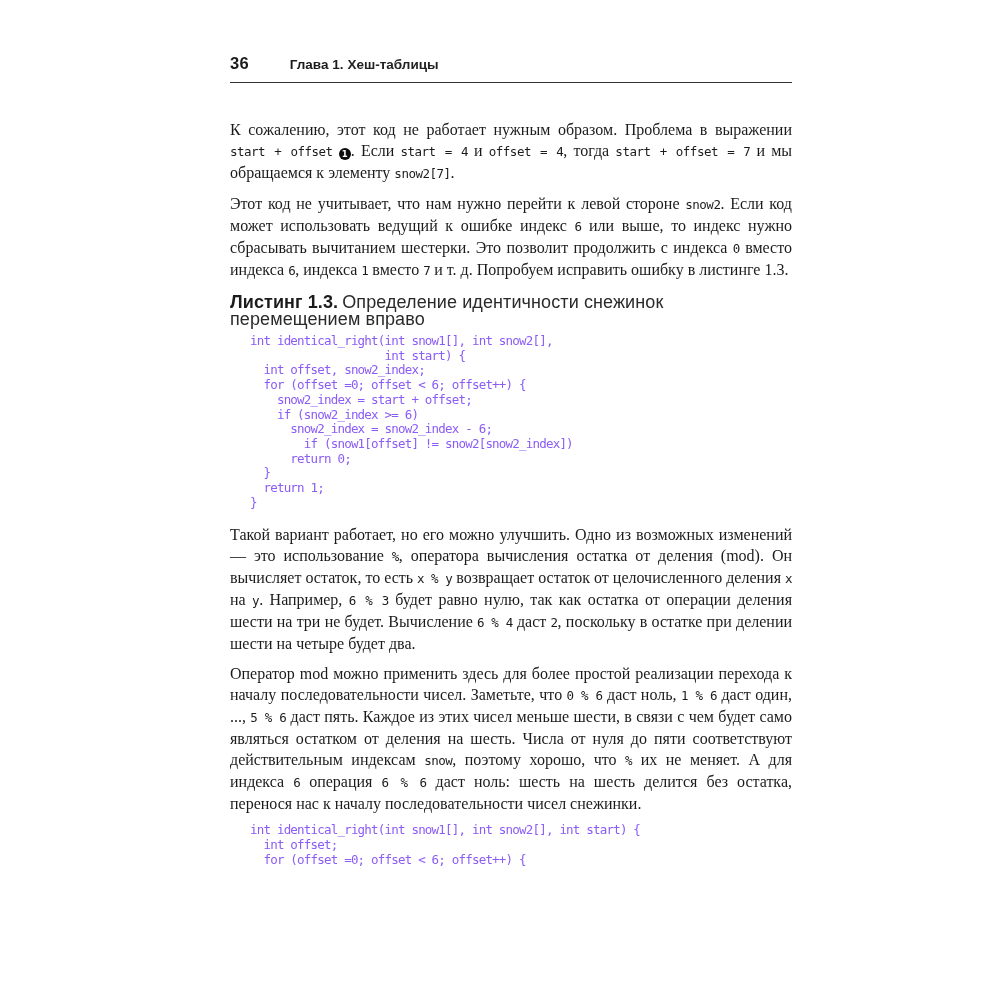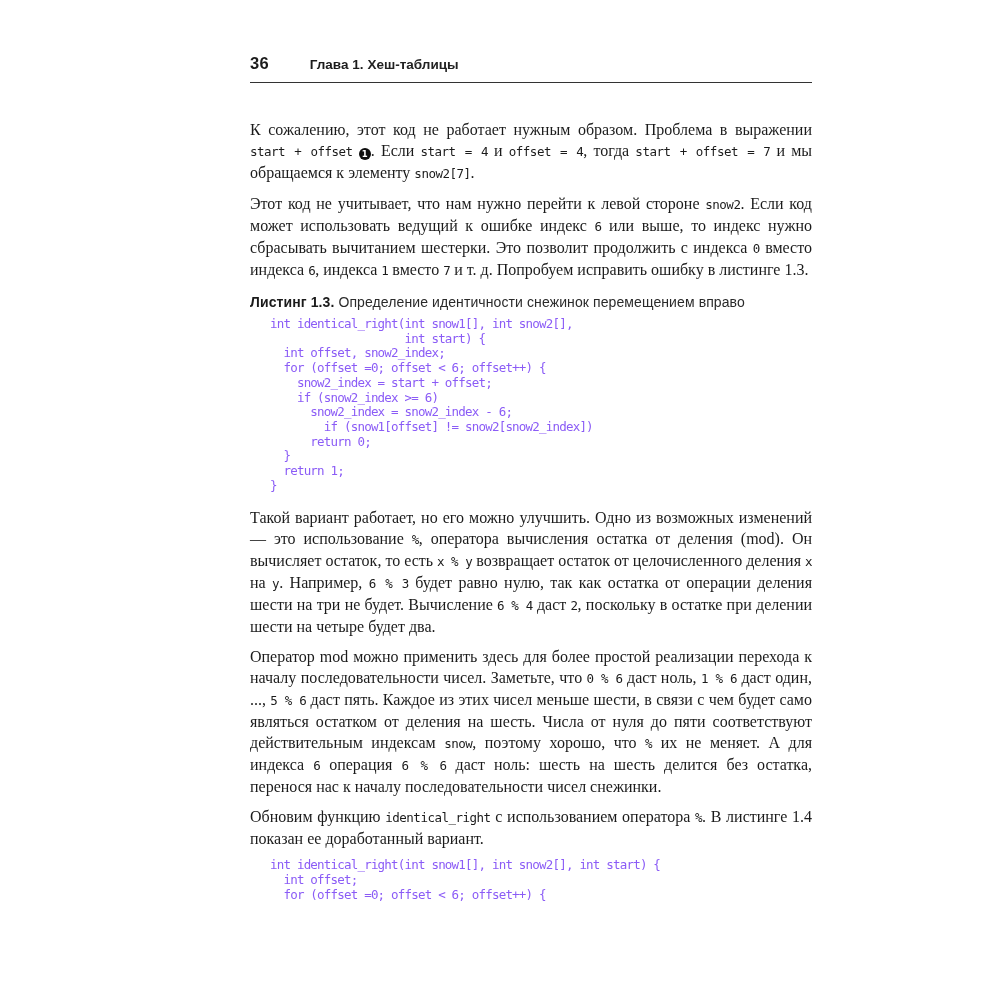--- a/index.html
+++ b/index.html
@@ -7,21 +7,20 @@
     padding: 0;
     background: #ffffff;
   }
   .page {
     position: relative;
     width: 874px;
     height: 1000px;
     background: #ffffff;
     overflow: hidden;
     color: #1b1b1b;
-    margin-left: 20px;
   }
   .content {
     position: absolute;
     left: 230px;
     top: 54px;
     width: 562px;
   }
 
   
   .runhead {
@@ -77,21 +76,21 @@
     font-family: "DejaVu Sans", sans-serif;
     font-size: 8.5px;
     font-weight: bold;
     line-height: 1;
     vertical-align: -1px;
   }
 
   
   .caption {
     font-family: "Liberation Sans", sans-serif;
-    font-size: 14px;
+    font-size: 18px;
     line-height: 17px;
     margin: 13px 0 6px 0;
     letter-spacing: 0.1px;
   }
   .cap-label {
     font-weight: bold;
     margin-right: 4px;
   }
   .cap-text {
     font-weight: normal;
@@ -139,20 +138,19 @@
         if (snow1[offset] != snow2[snow2_index])
       return 0;
   }
   return 1;
 }</pre>
 
     <p class="body-par">Такой вариант работает, но его можно улучшить. Одно из возможных изменений — это использование <span class="icode">%</span>, оператора вычисления остатка от деления (mod). Он вычисляет остаток, то есть <span class="icode">x % y</span> возвращает остаток от целочисленного деления <span class="icode">x</span> на <span class="icode">y</span>. Например, <span class="icode">6 % 3</span> будет равно нулю, так как остатка от операции деления шести на три не будет. Вычисление <span class="icode">6 % 4</span> даст <span class="icode">2</span>, поскольку в остатке при делении шести на четыре будет два.</p>
 
     <p class="body-par">Оператор mod можно применить здесь для более простой реализации перехода к началу последовательности чисел. Заметьте, что <span class="icode">0 % 6</span> даст ноль, <span class="icode">1 % 6</span> даст один, ..., <span class="icode">5 % 6</span> даст пять. Каждое из этих чисел меньше шести, в связи с чем будет само являться остатком от деления на шесть. Числа от нуля до пяти соответствуют действительным индексам <span class="icode">snow</span>, поэтому хорошо, что <span class="icode">%</span> их не меняет. А для индекса <span class="icode">6</span> операция <span class="icode">6 % 6</span> даст ноль: шесть на шесть делится без остатка, перенося нас к началу последовательности чисел снежинки.</p>
 
-    <p class="body-par">Обновим функцию <span class="icode">identical_right</span> с использованием оператора <span class="icode">%</span>. В листинге 1.4 показан ее доработанный вариант.</p>
 
     <pre class="code">int identical_right(int snow1[], int snow2[], int start) {
   int offset;
   for (offset =0; offset &lt; 6; offset++) {</pre>
 
   </div>
 </div>
 
 </body></html>

